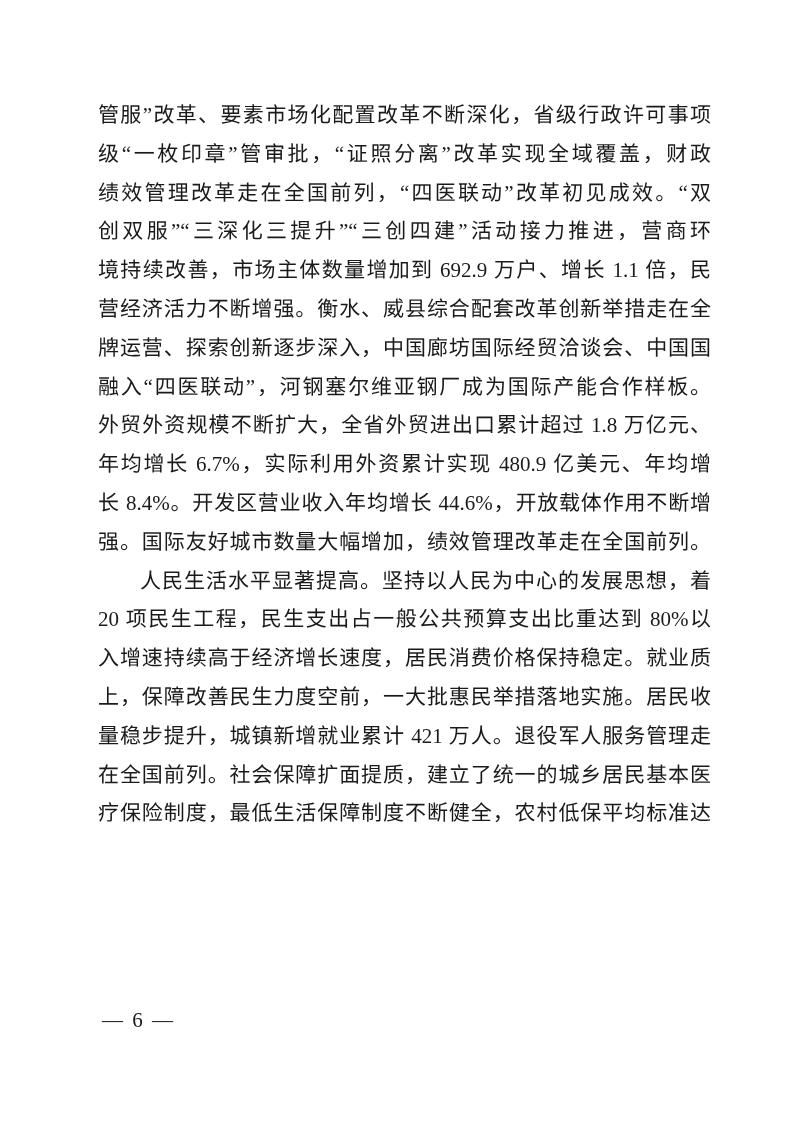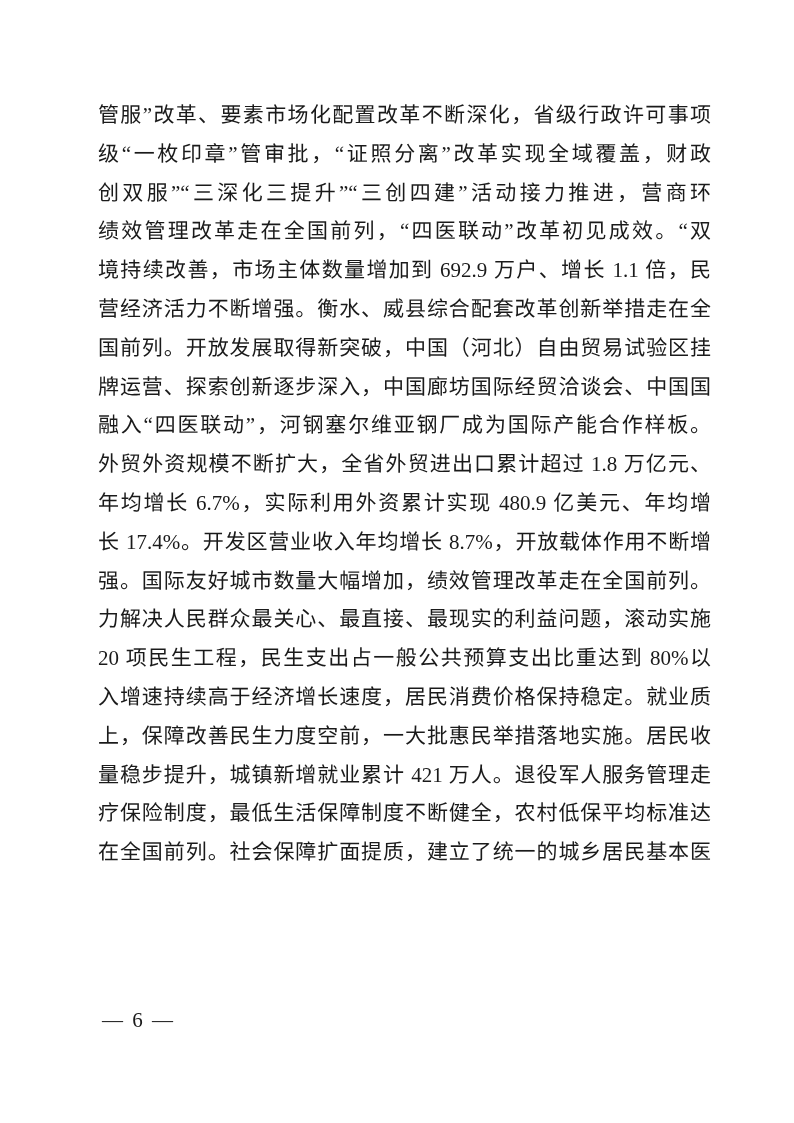--- a/index.html
+++ b/index.html
@@ -48,35 +48,34 @@
   }
 </style>
 </head>
 <body>
 
 <div class="page">
   <div class="text-block">
 
   <p class="line">管服”改革、要素市场化配置改革不断深化，省级行政许可事项</p>
       <p class="line">级“一枚印章”管审批，“证照分离”改革实现全域覆盖，财政</p>
+      <p class="line">绩效管理改革走在全国前列，“四医联动”改革初见成效。“双</p>
       <p class="line">创双服”“三深化三提升”“三创四建”活动接力推进，营商环</p>
-      <p class="line">绩效管理改革走在全国前列，“四医联动”改革初见成效。“双</p>
       <p class="line">境持续改善，市场主体数量增加到 692.9 万户、增长 1.1 倍，民</p>
       <p class="line">营经济活力不断增强。衡水、威县综合配套改革创新举措走在全</p>
-      <p class="line">国前列。开放发展取得新突破，中国（河北）自由贸易试验区挂</p>
       <p class="line">牌运营、探索创新逐步深入，中国廊坊国际经贸洽谈会、中国国</p>
       <p class="line">融入“四医联动”，河钢塞尔维亚钢厂成为国际产能合作样板。</p>
       <p class="line">外贸外资规模不断扩大，全省外贸进出口累计超过 1.8 万亿元、</p>
       <p class="line">年均增长 6.7%，实际利用外资累计实现 480.9 亿美元、年均增</p>
-      <p class="line">长 17.4%。开发区营业收入年均增长 8.7%，开放载体作用不断增</p>
+      <p class="line">长 8.4%。开发区营业收入年均增长 44.6%，开放载体作用不断增</p>
       <p class="line">强。国际友好城市数量大幅增加，绩效管理改革走在全国前列。</p>
-      <p class="line">力解决人民群众最关心、最直接、最现实的利益问题，滚动实施</p>
+      <p class="line indent">人民生活水平显著提高。坚持以人民为中心的发展思想，着</p>
       <p class="line">20 项民生工程，民生支出占一般公共预算支出比重达到 80%以</p>
       <p class="line">入增速持续高于经济增长速度，居民消费价格保持稳定。就业质</p>
       <p class="line">上，保障改善民生力度空前，一大批惠民举措落地实施。居民收</p>
       <p class="line">量稳步提升，城镇新增就业累计 421 万人。退役军人服务管理走</p>
+      <p class="line">在全国前列。社会保障扩面提质，建立了统一的城乡居民基本医</p>
       <p class="line">疗保险制度，最低生活保障制度不断健全，农村低保平均标准达</p>
-      <p class="line">在全国前列。社会保障扩面提质，建立了统一的城乡居民基本医</p>
     </div>
   <div class="page-footer">
     <span>— 6 —</span>
   </div>
 </div>
 
 </body></html>

